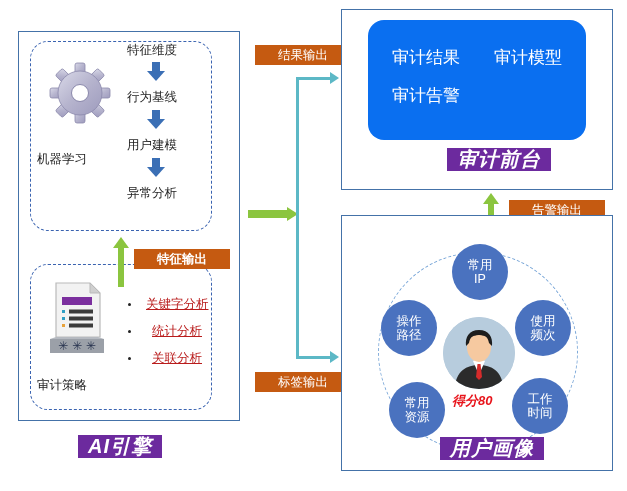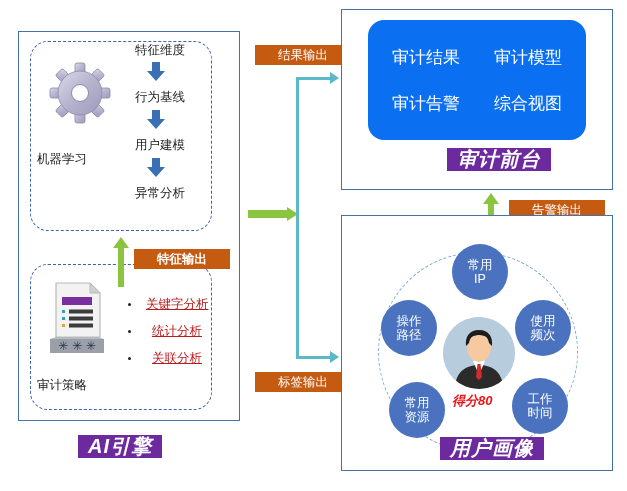--- a/index.html
+++ b/index.html
@@ -15,21 +15,21 @@
   #front-panel{left:341px;top:9px;width:272px;height:181px;}
   #portrait-panel{left:341px;top:215px;width:272px;height:256px;}
 
   
   .dashbox{position:absolute;border:1px dashed #3a63b0;border-radius:18px;box-sizing:border-box;}
   #ml-box{left:30px;top:41px;width:182px;height:190px;}
   #policy-box{left:30px;top:264px;width:182px;height:146px;}
 
   
   .lbl{position:absolute;font-size:12.5px;line-height:14px;color:#1f1f1f;white-space:nowrap;}
-  .flowlbl{position:absolute;font-size:12.5px;color:#1f1f1f;white-space:nowrap;text-align:center;width:66px;}
+  .flowlbl{position:absolute;font-size:12.5px;color:#1f1f1f;white-space:nowrap;width:66px;}
   .bullet-row{position:absolute;font-size:12.5px;color:#b91c1c;white-space:nowrap;text-decoration:underline;}
   .bullet-dot{position:absolute;width:3px;height:3px;border-radius:50%;background:#222;}
 
   
   .downarrow{position:absolute;width:18px;}
   .downarrow .shaft{position:absolute;left:5px;top:0;width:8px;height:10px;background:#3b6fb5;}
   .downarrow .head{position:absolute;left:0;top:9px;width:0;height:0;
      border-left:9px solid transparent;border-right:9px solid transparent;border-top:10px solid #3b6fb5;}
 
   
@@ -184,22 +184,21 @@
 
 <div class="g-up" style="left:483px;top:193px;height:40px;">
   <div class="head"></div>
     <div class="shaft" style="height:30px;"></div>
 </div>
 
 <div class="panel" id="front-panel"></div>
 <div id="audit-box">
   <div class="cell" style="left:126px;top:26px;">审计模型</div>
   <div class="cell" style="left:24px;top:26px;">审计结果</div>
-  <div class="cell" style="left:24px;top:72px;">审计告警</div>
-  <div class="cell" style="left:126px;top:72px;">综合视图</div>
+  <div class="cell" style="left:24px;top:64px;">审计告警</div>
 </div>
 <div class="ptag" id="front-tag">审计前台</div>
 
 <div class="panel" id="portrait-panel"></div>
 <div class="dashring"></div>
 
 <div id="avatar">
   <svg width="72" height="72" viewBox="0 0 72 72">
     <circle cx="36" cy="36" r="36" fill="#b7ccdd"></circle>
     <path d="M12 72 C12 54 24 48 36 48 C48 48 60 54 60 72 Z" fill="#2b2b2b"></path>

